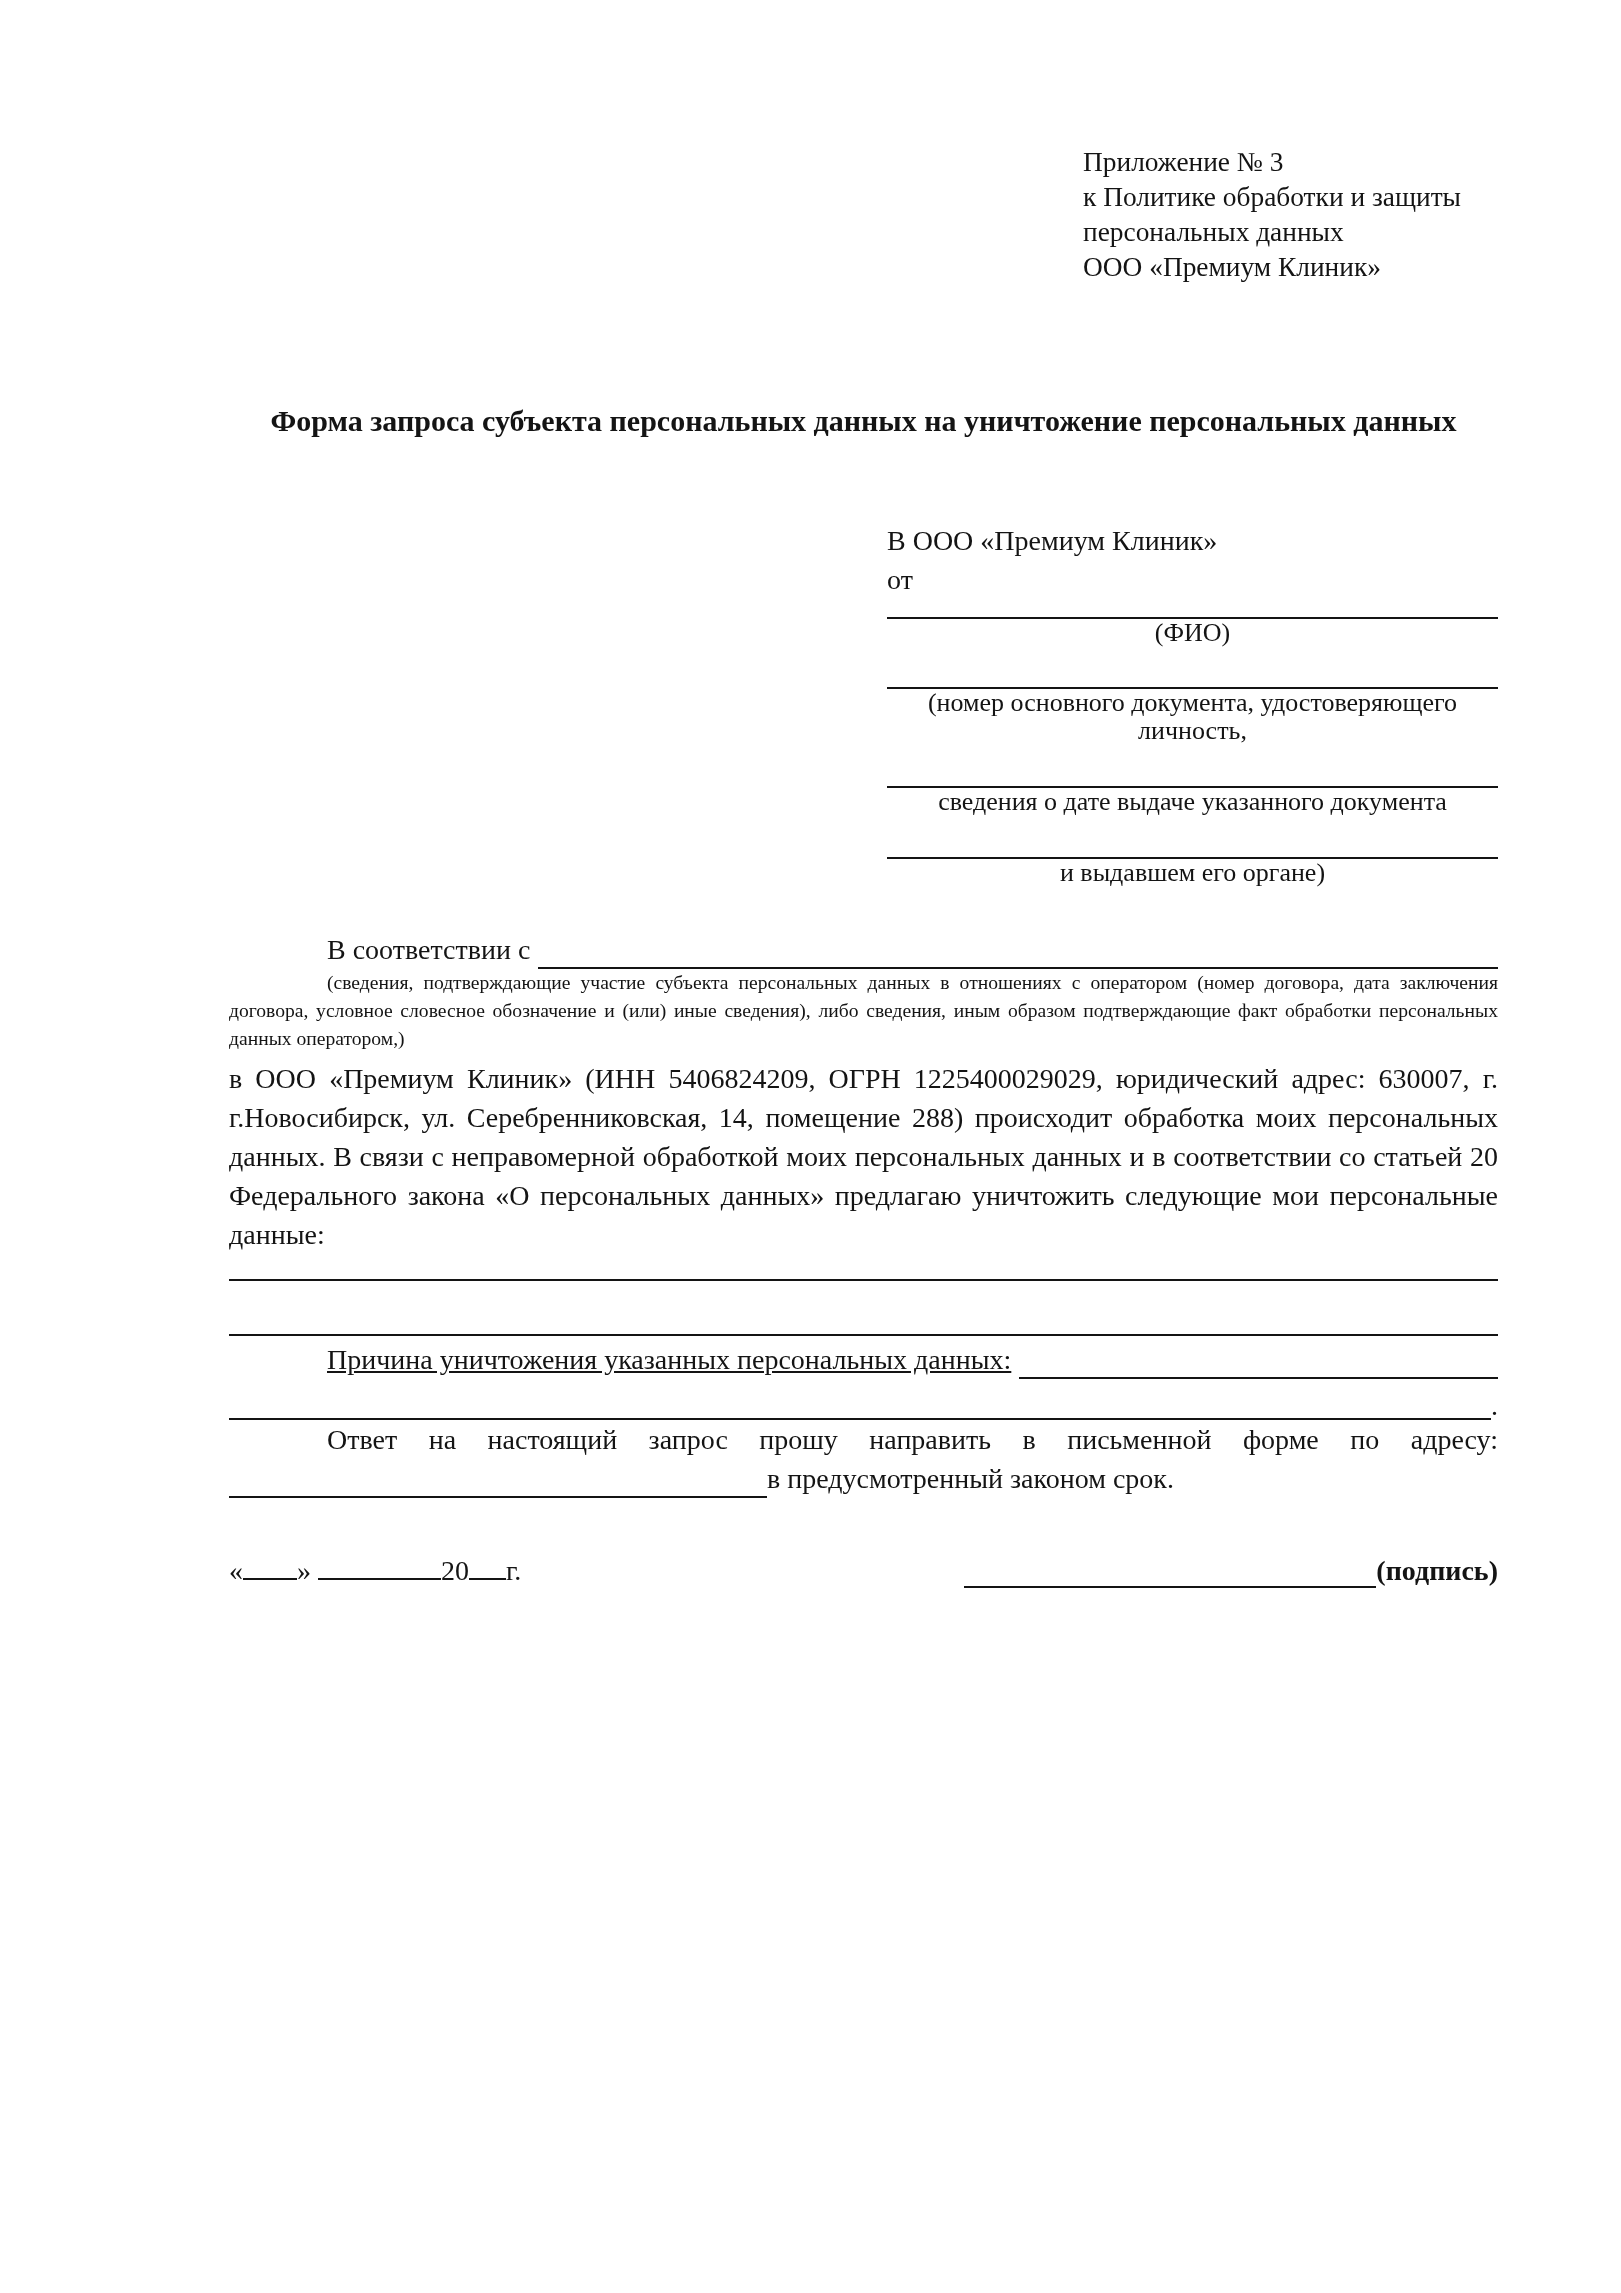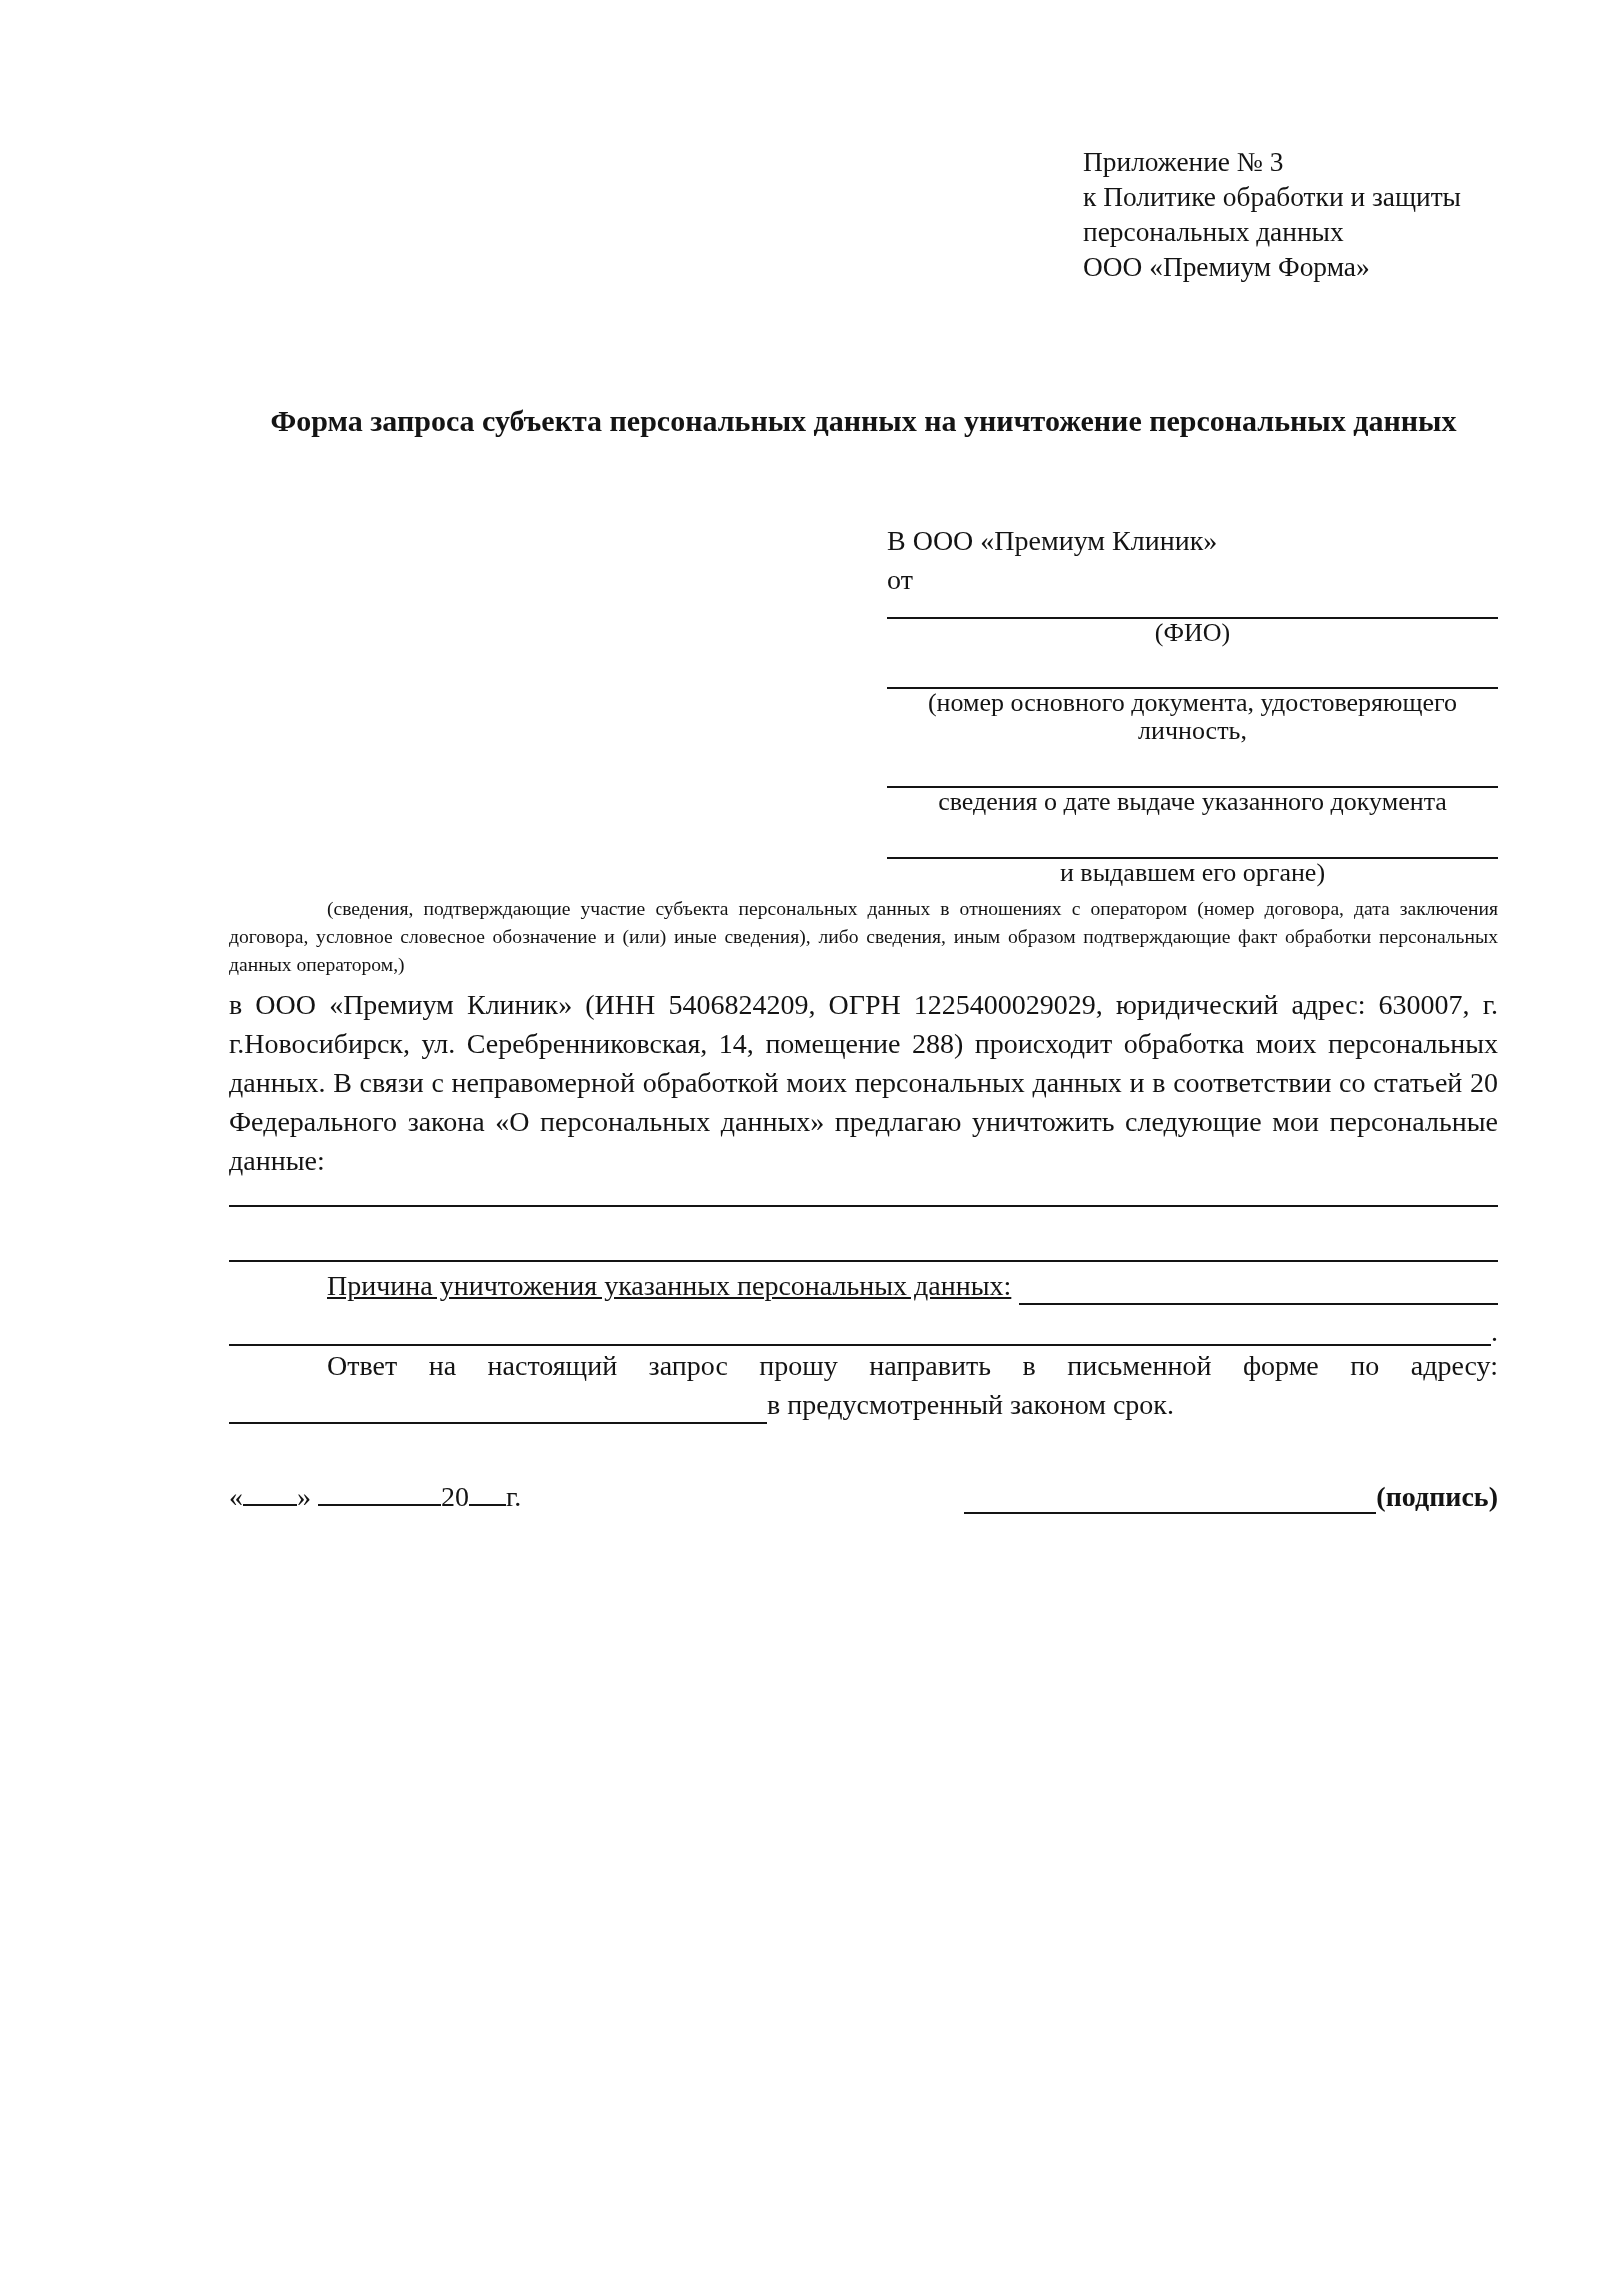--- a/index.html
+++ b/index.html
@@ -131,21 +131,21 @@
 </style>
 </head>
 <body>
 
 <div class="page">
 
   <div class="appendix">
     <div>Приложение № 3</div>
     <div>к Политике обработки и защиты</div>
     <div>персональных данных</div>
-    <div>ООО «Премиум Форма»</div>
+    <div>ООО «Премиум Клиник»</div>
   </div>
 
   <div class="doc-title">Форма запроса субъекта персональных данных на уничтожение персональных данных</div>
 
   <div class="addressee">
     <div>В ООО «Премиум Клиник»</div>
     <div>от</div>
 
     <div class="fill-line"></div>
     <div class="caption">(ФИО)</div>
@@ -153,20 +153,24 @@
     <div class="fill-line tall"></div>
     <div class="caption">(номер основного документа, удостоверяющего личность,</div>
 
     <div class="fill-line tall"></div>
     <div class="caption">сведения о дате выдаче указанного документа</div>
 
     <div class="fill-line tall"></div>
     <div class="caption">и выдавшем его органе)</div>
   </div>
 
+  <div class="accordance-row">
+    <span class="lead">В соответствии с</span>
+    <span class="filler"></span>
+  </div>
 
   <p class="note">(сведения, подтверждающие участие субъекта персональных данных в отношениях с оператором (номер договора, дата заключения договора, условное словесное обозначение и (или) иные сведения), либо сведения, иным образом подтверждающие факт обработки персональных данных оператором,)</p>
 
   <p class="main-par">в ООО «Премиум Клиник» (ИНН 5406824209, ОГРН 1225400029029, юридический адрес: 630007, г. г.Новосибирск, ул. Серебренниковская, 14, помещение 288) происходит обработка моих персональных данных. В связи с неправомерной обработкой моих персональных данных и в соответствии со статьей 20 Федерального закона «О персональных данных» предлагаю уничтожить следующие мои персональные данные:</p>
 
   <div class="blank-row b1"></div>
   <div class="blank-row b2"></div>
 
   <div class="reason-row">
     <span class="lead">Причина уничтожения указанных персональных данных:</span>

